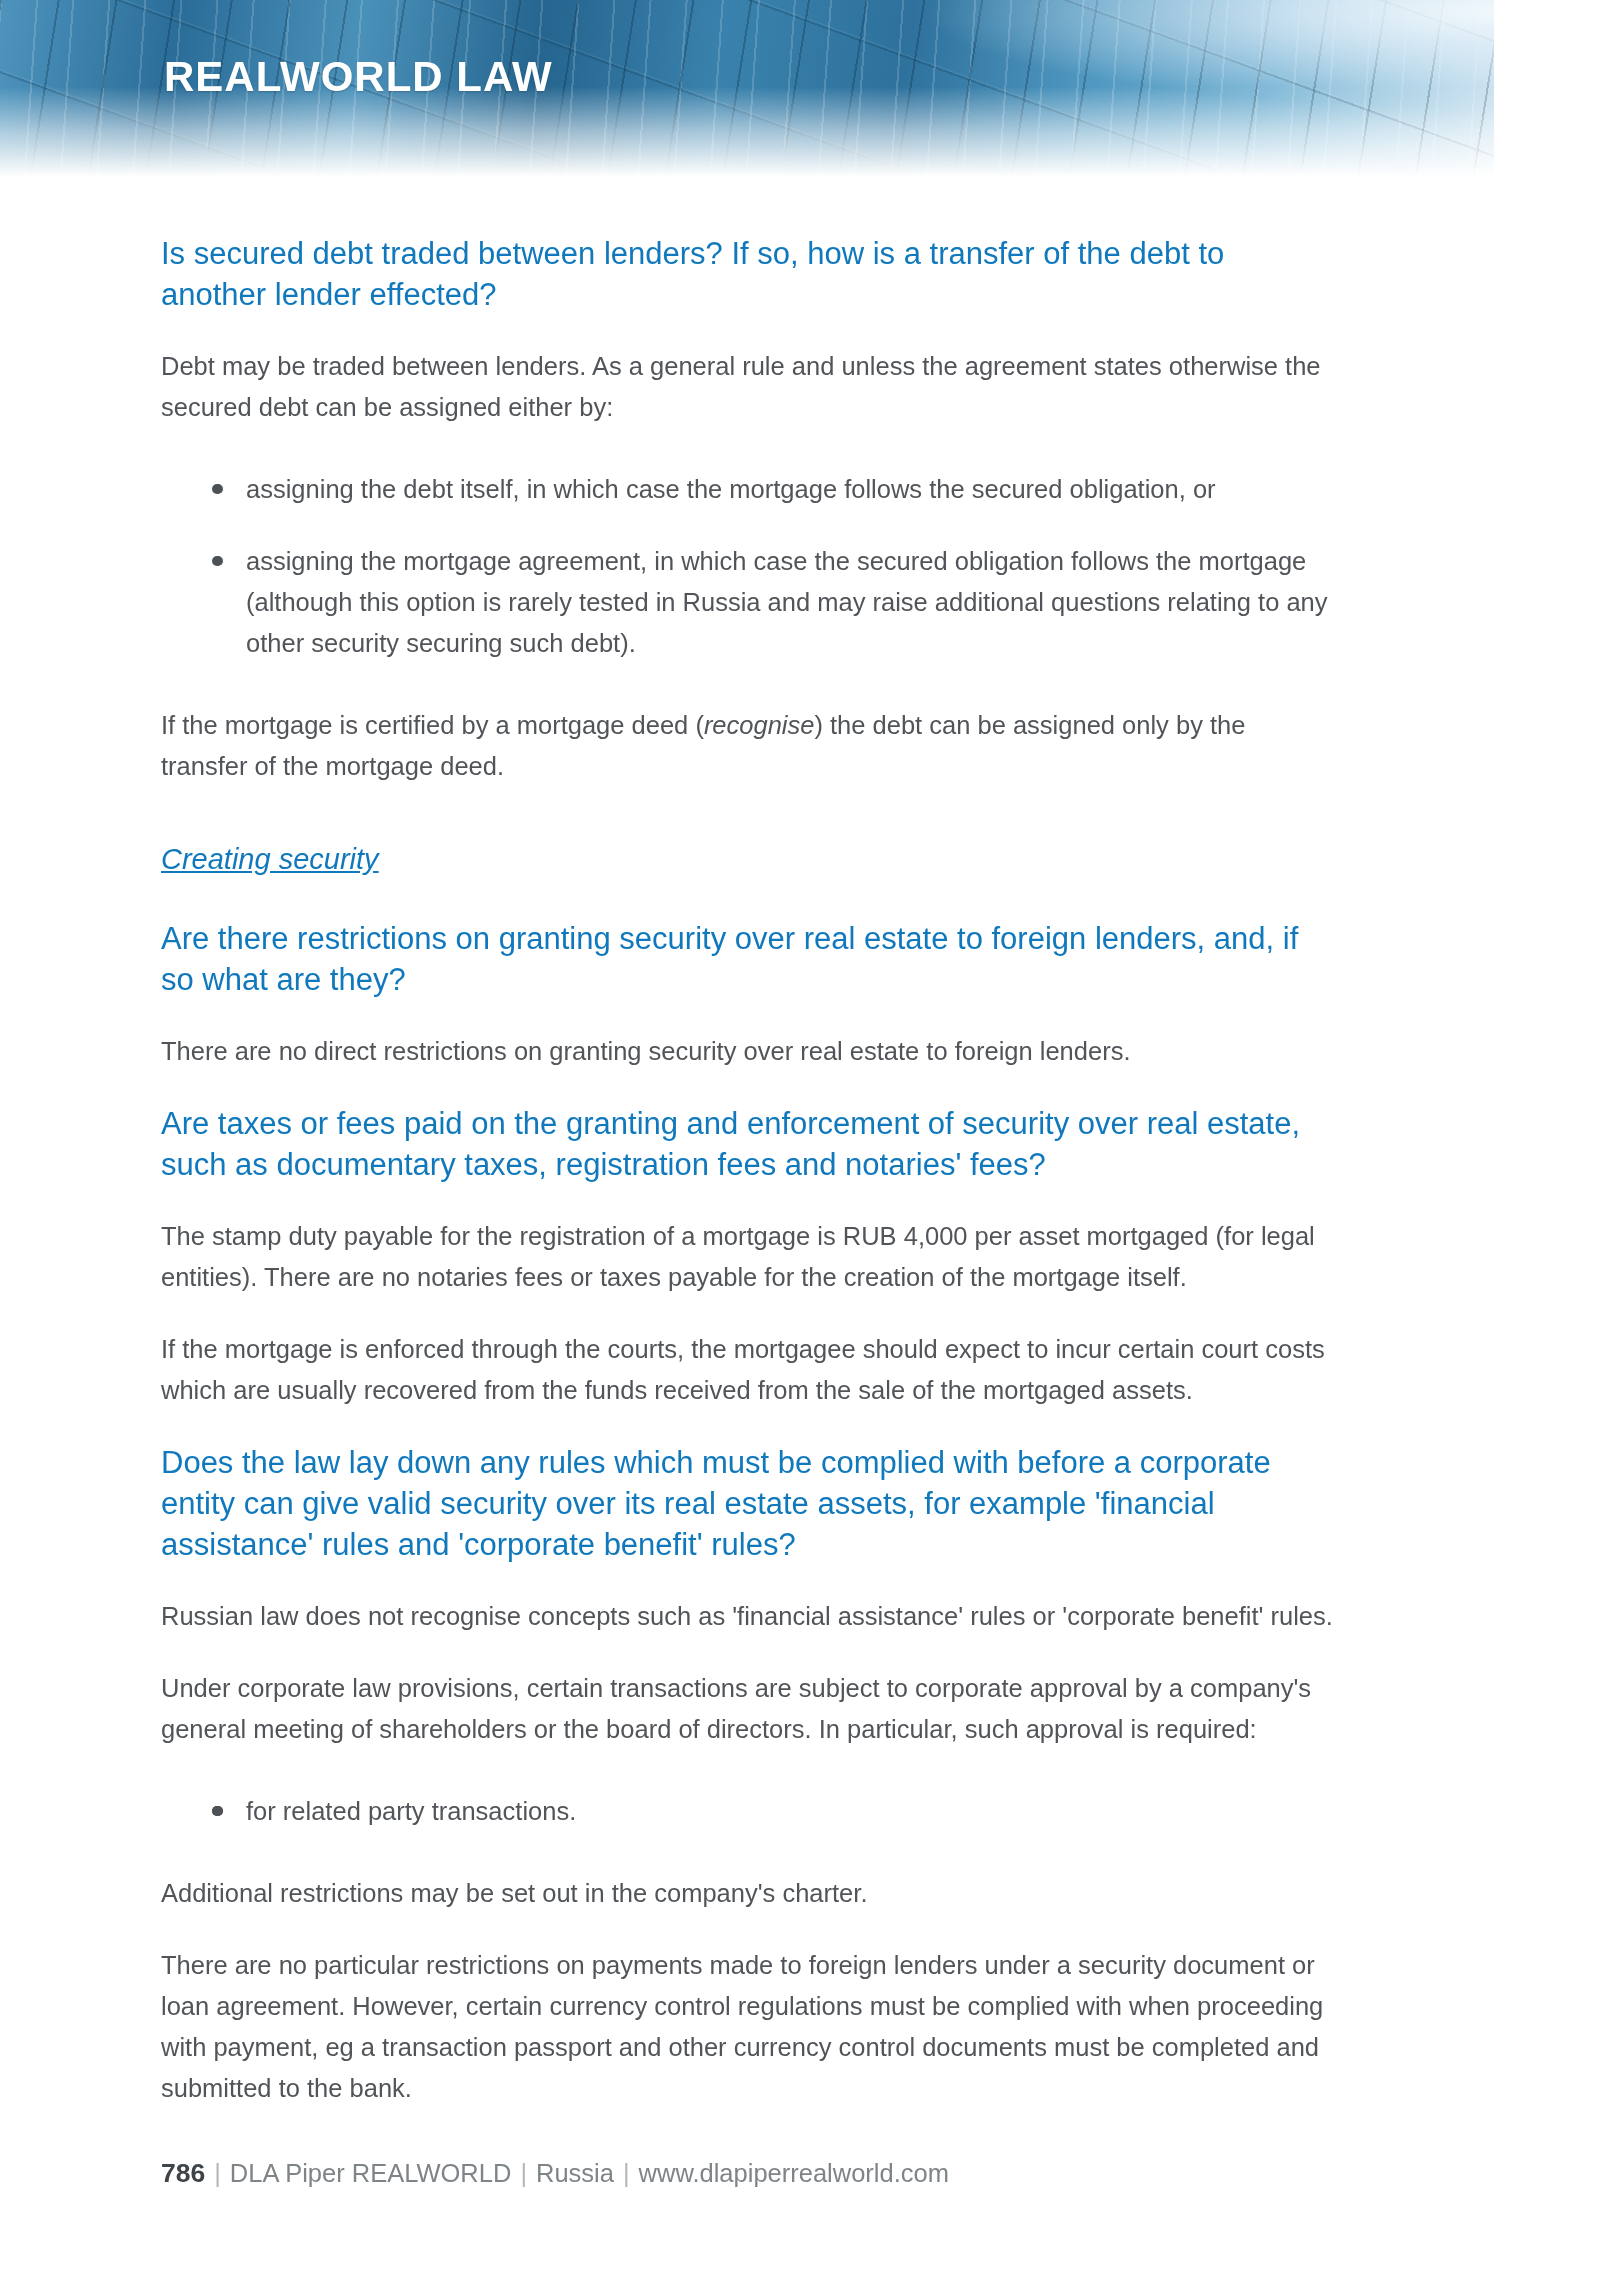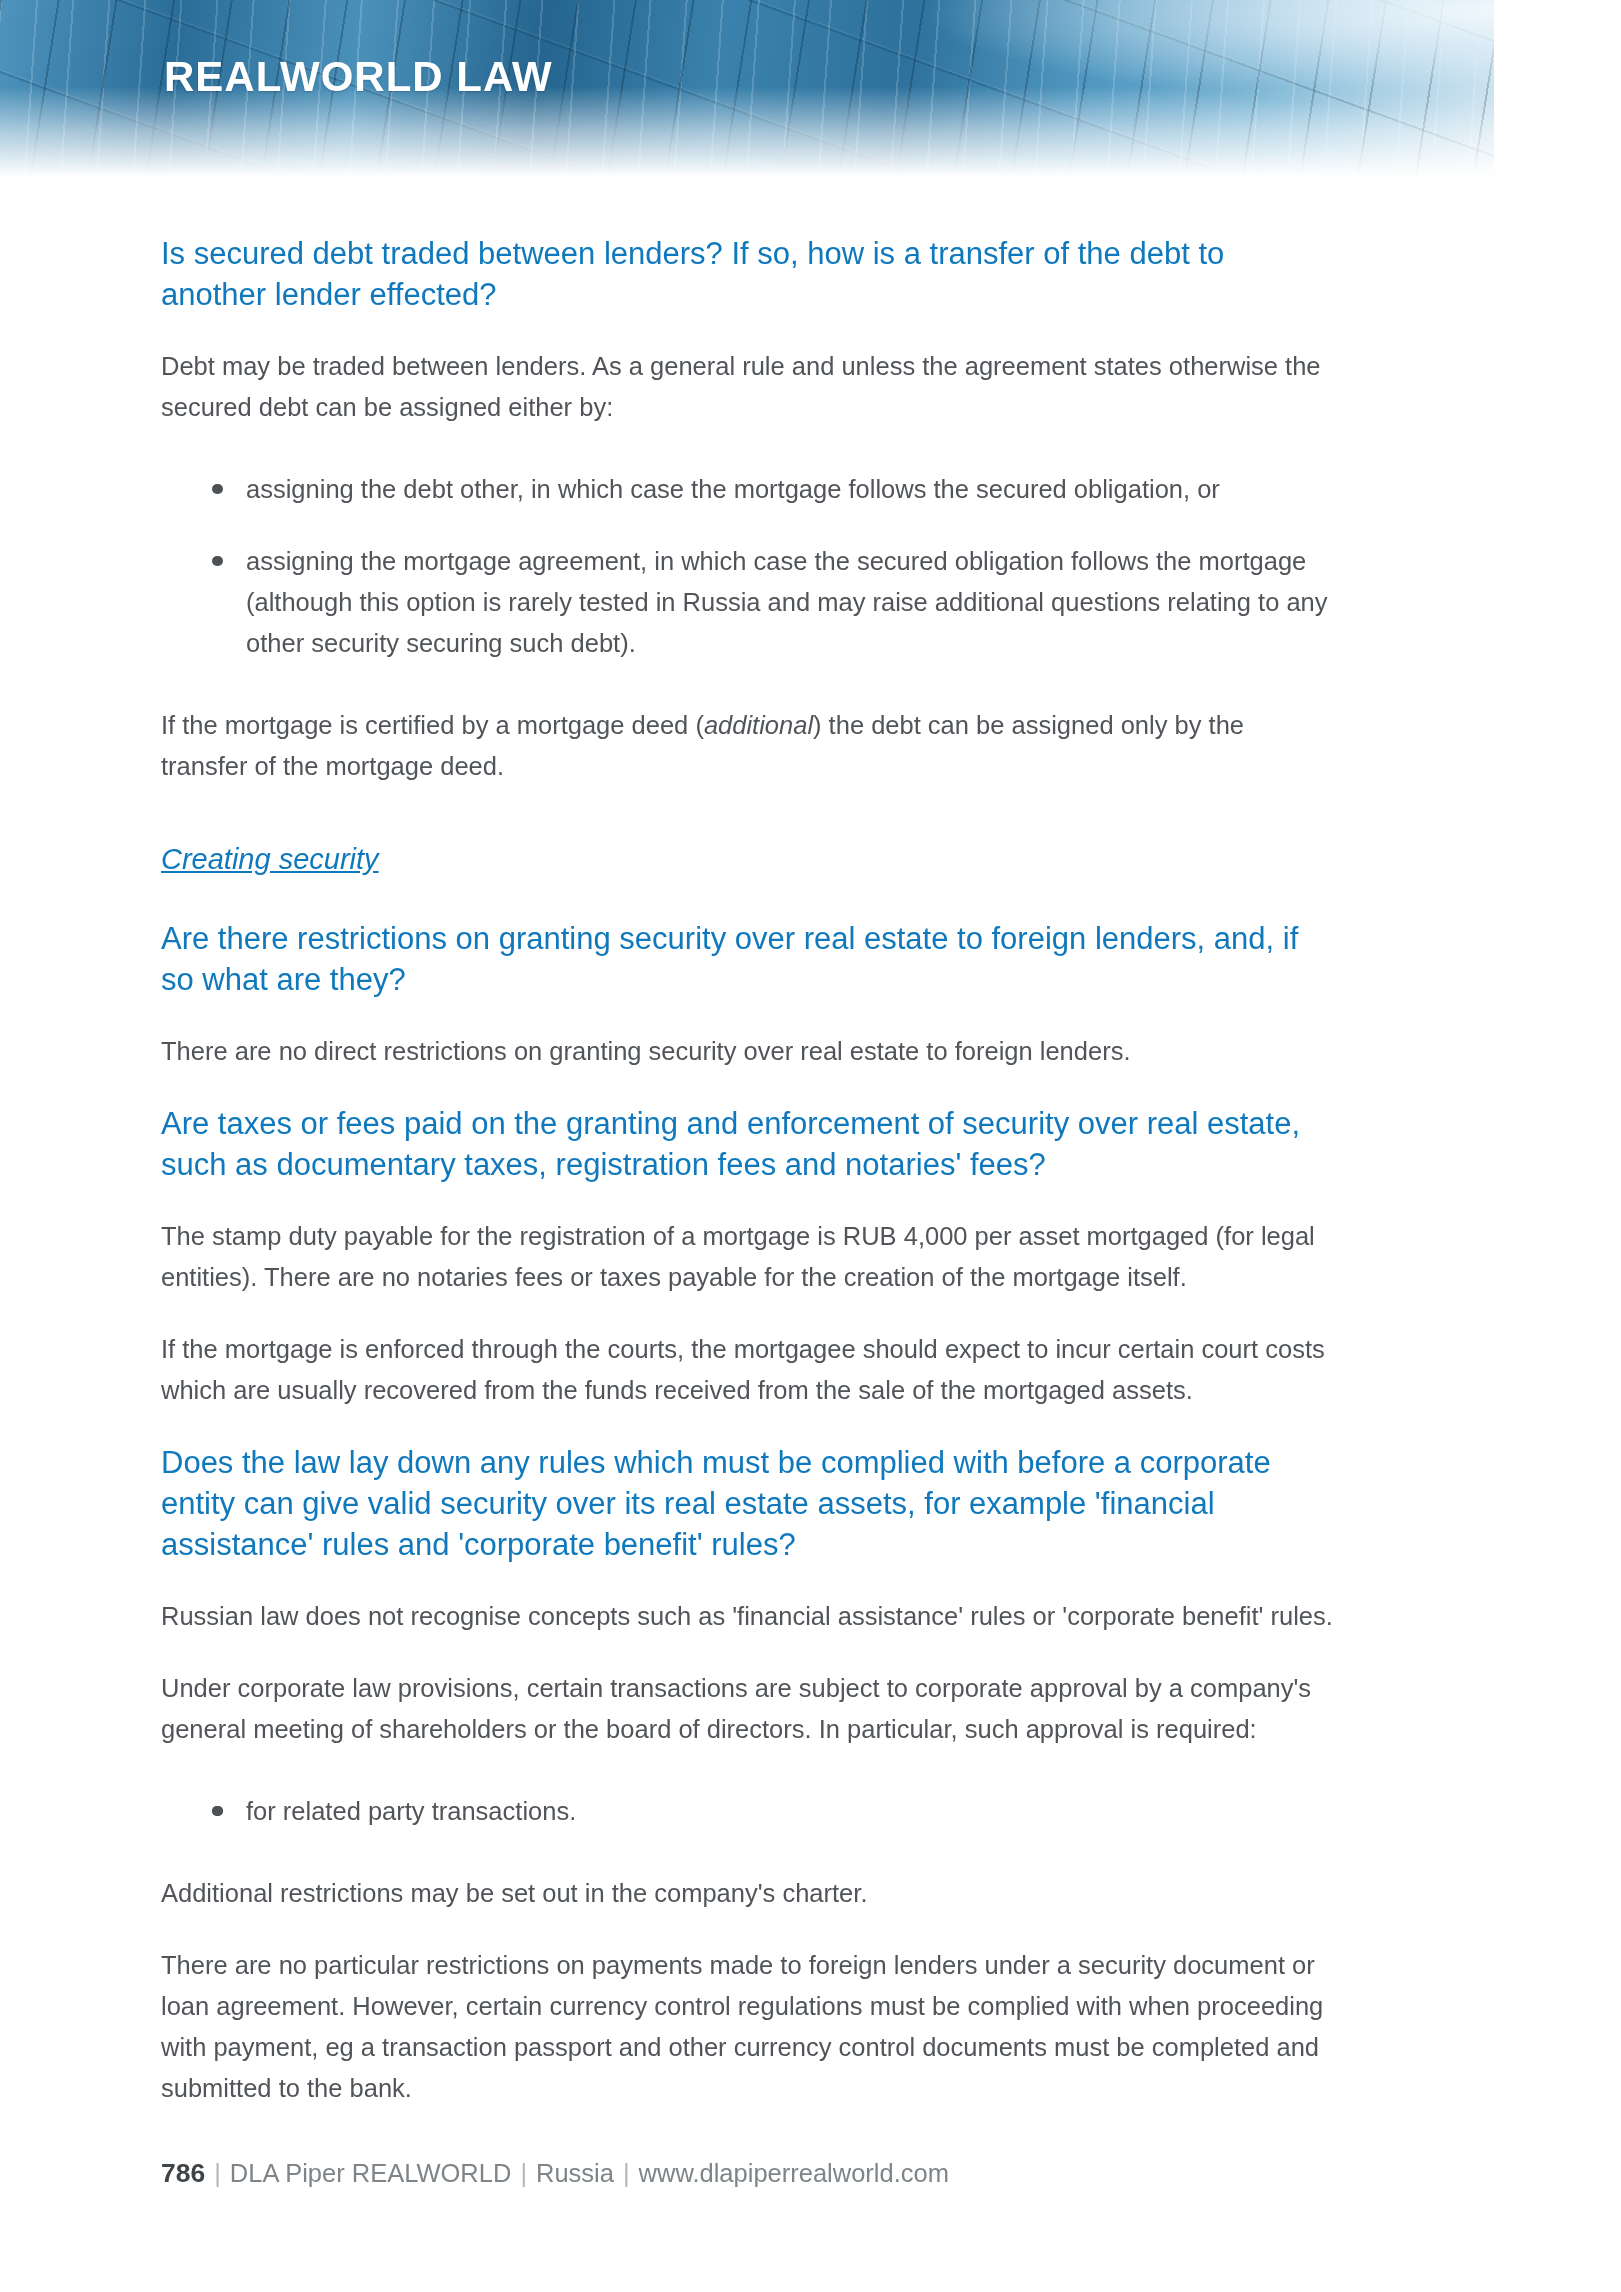--- a/index.html
+++ b/index.html
@@ -72,25 +72,25 @@
     <div class="logo">REALWORLD LAW</div>
   </div>
 
   <div class="content">
 
     <h2 class="question first">Is secured debt traded between lenders? If so, how is a transfer of the debt to another lender effected?</h2>
 
     <p>Debt may be traded between lenders. As a general rule and unless the agreement states otherwise the secured debt can be assigned either by:</p>
 
     <ul class="bullets">
-      <li><span class="dot"></span><span>assigning the debt other, in which case the mortgage follows the secured obligation, or</span></li>
+      <li><span class="dot"></span><span>assigning the debt itself, in which case the mortgage follows the secured obligation, or</span></li>
       <li><span class="dot"></span><span>assigning the mortgage agreement, in which case the secured obligation follows the mortgage (although this option is rarely tested in Russia and may raise additional questions relating to any other security securing such debt).</span></li>
     </ul>
 
-    <p><span>If the mortgage is certified by a mortgage deed (</span><span class="italic">additional</span><span>) the debt can be assigned only by the transfer of the mortgage deed.</span></p>
+    <p><span>If the mortgage is certified by a mortgage deed (</span><span class="italic">recognise</span><span>) the debt can be assigned only by the transfer of the mortgage deed.</span></p>
 
     <h3 class="subheading">Creating security</h3>
 
     <h2 class="question">Are there restrictions on granting security over real estate to foreign lenders, and, if so what are they?</h2>
 
     <p>There are no direct restrictions on granting security over real estate to foreign lenders.</p>
 
     <h2 class="question">Are taxes or fees paid on the granting and enforcement of security over real estate, such as documentary taxes, registration fees and notaries' fees?</h2>
 
     <p>The stamp duty payable for the registration of a mortgage is RUB 4,000 per asset mortgaged (for legal entities). There are no notaries fees or taxes payable for the creation of the mortgage itself.</p>

